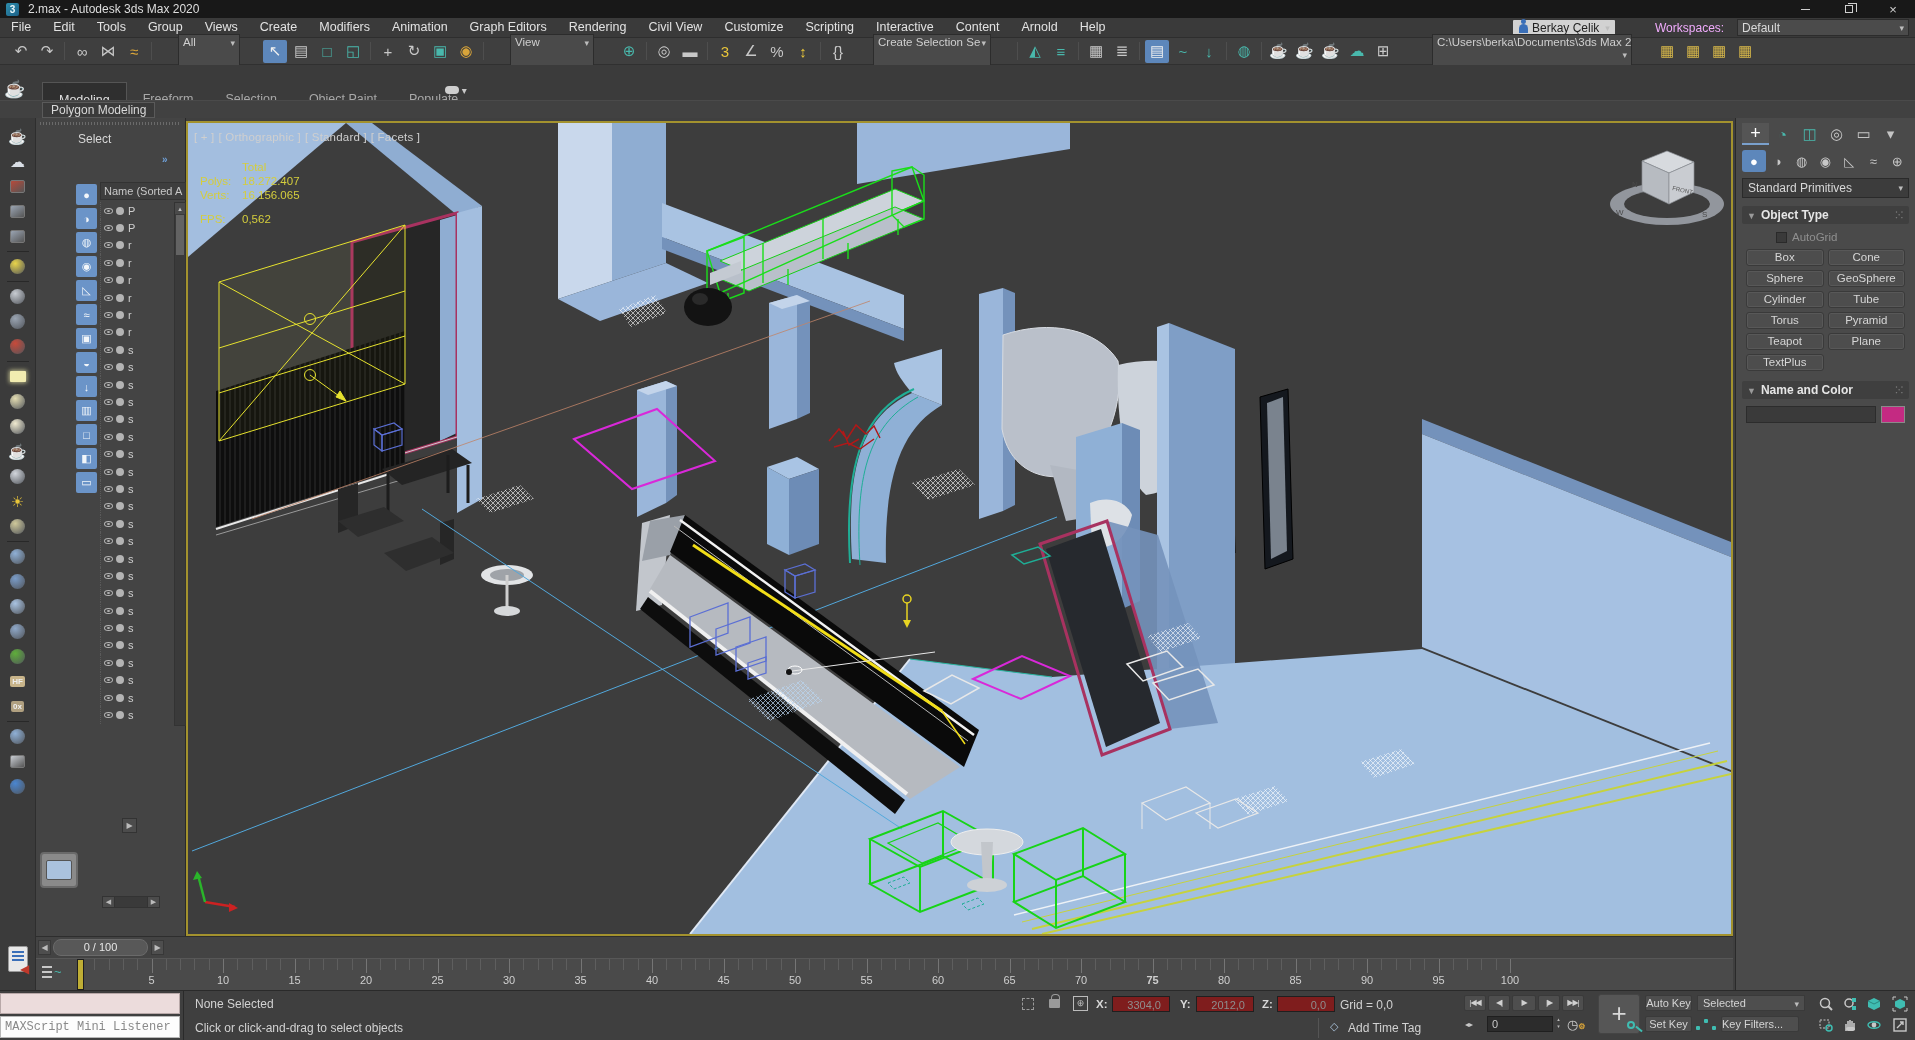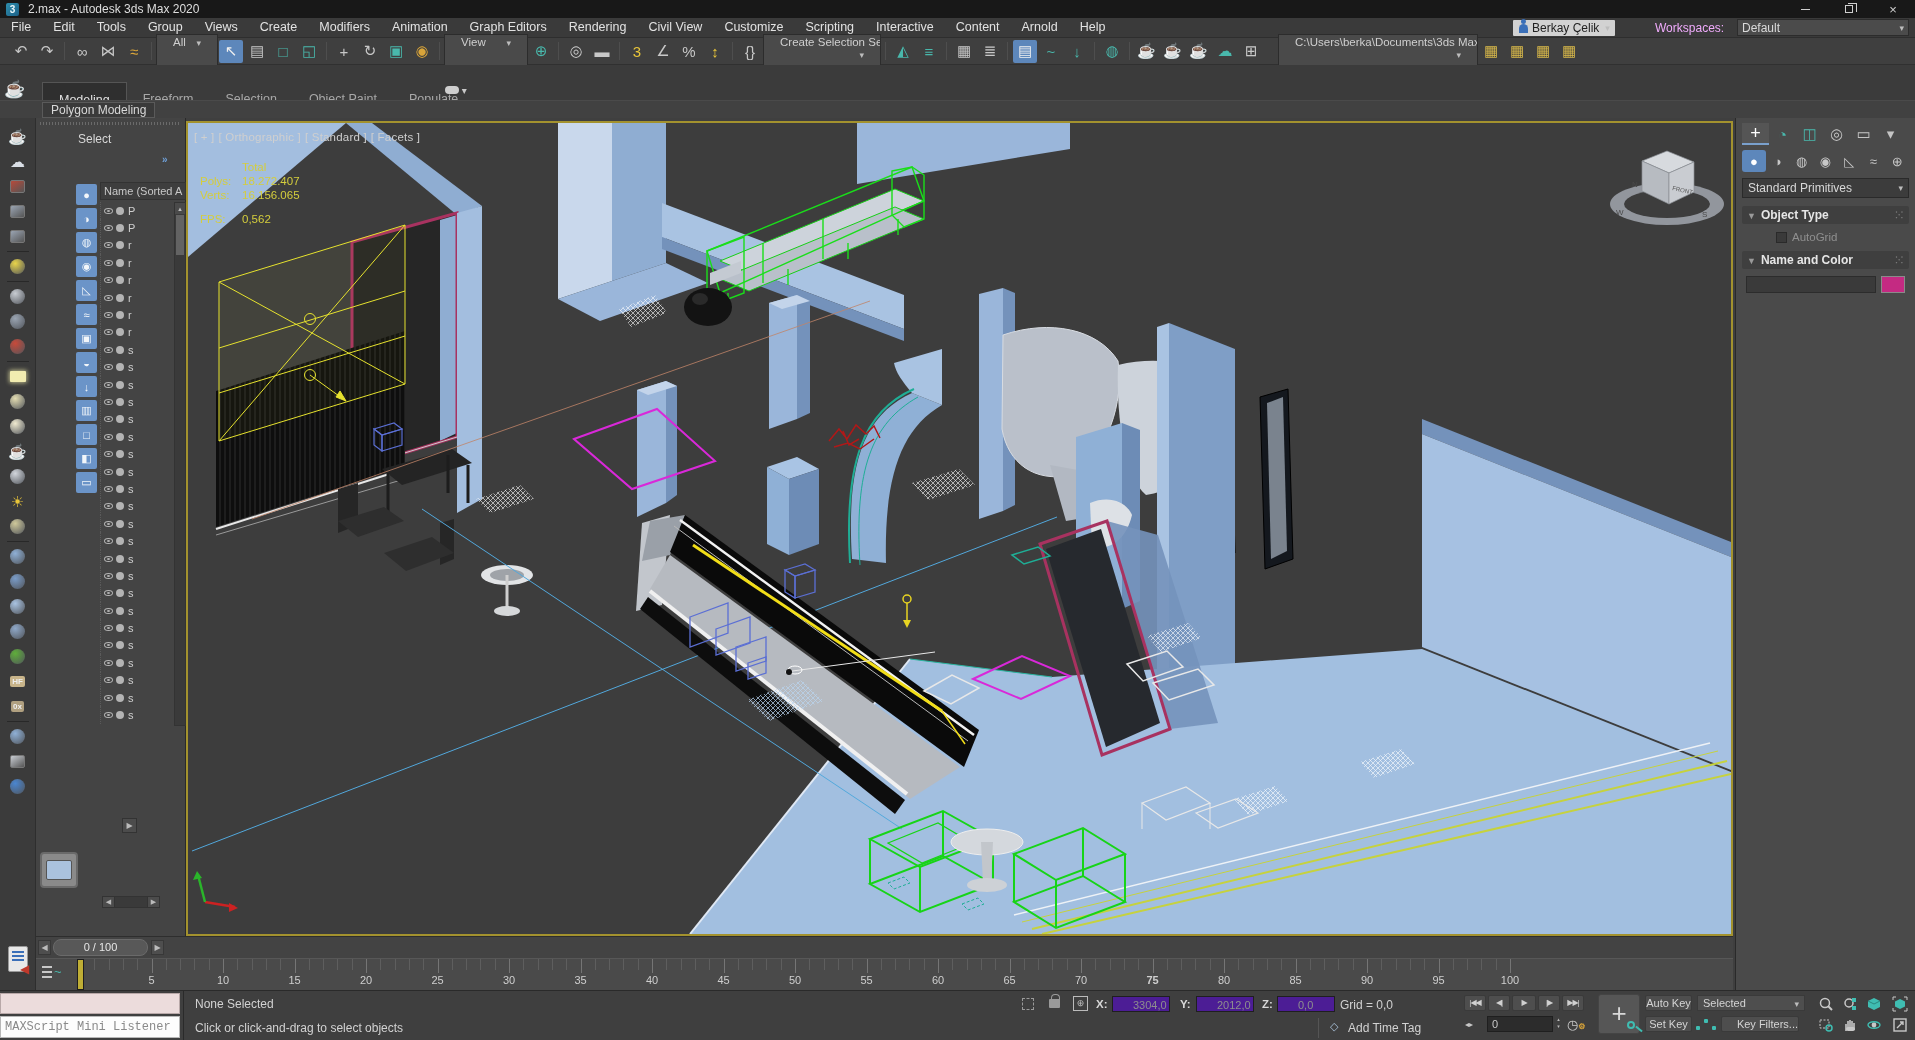--- a/index.html
+++ b/index.html
@@ -23,21 +23,21 @@
   #user-glyph{width:9px;height:9px;border-radius:50% 50% 0 0;background:#3a6fb8;margin:0 4px 0 6px;position:relative}
   #user-glyph:before{content:"";position:absolute;top:-5px;left:2px;width:5px;height:5px;border-radius:50%;background:#3a6fb8}
   #ws-label{position:absolute;left:1655px;top:3px;color:#f0abfc}
   #ws-drop{position:absolute;left:1737px;top:1px;width:172px;height:17px;background:#4b4b4b;border:1px solid #2c2c2c;color:#dadada;padding:1px 4px;font-size:12px}
   .caret{float:right;color:#bdbdbd;font-size:9px;line-height:14px}
   
   #toolbar{left:0;top:38px;width:1915px;height:27px;background:#3f3f3f;border-bottom:1px solid #303030;display:flex;align-items:center;padding-left:8px}
   .tb-icon{width:24px;height:23px;display:flex;align-items:center;justify-content:center;font-size:15px;color:#c8c8c8;border-radius:2px;margin:0 1px}
   .tb-icon.active{background:#5d87bb;color:#f0f0f0}
   .tb-sep{width:1px;height:18px;background:#2d2d2d;margin:0 4px;border-right:1px solid #4e4e4e}
-  .tb-drop{height:34px;background:#4a4a4a;border:1px solid #2c2c2c;margin:0 0;padding:1px 16px;font-size:11.5px;color:#cfcfcf;white-space:nowrap;overflow:hidden}
+  .tb-drop{height:34px;background:#4a4a4a;border:1px solid #2c2c2c;margin:0 22px;padding:1px 4px;font-size:11.5px;color:#cfcfcf;white-space:nowrap;overflow:hidden}
   
   #ribbon{left:0;top:65px;width:1915px;height:53px;background:#3b3b3b}
   #ribbon-teapot{position:absolute;left:4px;top:14px;font-size:17px;color:#d9dee5}
   #ribbon-tabs{position:absolute;left:42px;top:17px;display:flex;height:18px}
   .rtab{padding:8px 16px;line-height:18px;color:#a8a8a8;font-size:12.5px}
   .rtab.active{background:#2f2f2f;color:#e0e0e0;border:1px solid #555;border-bottom:none}
   #ribbon-dd{position:absolute;left:445px;top:20px;width:30px;color:#c8c8c8;font-size:10px}
   #ribbon-dd .pill{display:inline-block;width:14px;height:8px;background:#cfcfcf;border-radius:4px}
   #ribbon-row2{position:absolute;left:0;top:35px;width:1915px;height:18px;background:#414141;border-top:1px solid #4a4a4a}
   #poly-modeling{position:absolute;left:42px;top:1px;height:16px;background:#3a3a3a;border:1px solid #5a5a5a;padding:0 8px;line-height:14px;color:#d8d8d8;font-size:12px}
@@ -118,39 +118,39 @@
   #macro-field{position:absolute;left:0;top:2px;width:180px;height:21px;background:#ecdcdc;border:1px solid #b8a8a8}
   #listener-field{position:absolute;left:0;top:25px;width:180px;height:22px;background:#fdfdfd;border:1px solid #b8b8b8;font-family:"Liberation Mono",monospace;font-size:12px;color:#8a8a8a;padding:3px 4px;white-space:nowrap;overflow:hidden}
   #sb-div1{position:absolute;left:183px;top:0;width:1px;height:50px;background:#2a2a2a}
   #sel-status{position:absolute;left:195px;top:6px;color:#d2d2d2}
   #sel-prompt{position:absolute;left:195px;top:30px;color:#d2d2d2}
   #iso-icon{position:absolute;left:1022px;top:7px;width:12px;height:12px;border:1px dashed #9a9a9a}
   #lock-icon{position:absolute;left:1049px;top:8px;width:11px;height:9px;background:#9a9a9a;border-radius:1px}
   #lock-icon:before{content:"";position:absolute;left:2px;top:-5px;width:7px;height:6px;border:1.5px solid #9a9a9a;border-bottom:none;border-radius:4px 4px 0 0}
   #ttin-icon{position:absolute;left:1073px;top:5px;width:15px;height:15px;border:1px solid #bbb;color:#bbb;font-size:9px;text-align:center;line-height:13px}
   .coord-label{position:absolute;top:7px;font-weight:bold;color:#d8d8d8;font-size:11.5px}
-  .coord-field{position:absolute;top:5px;width:58px;height:16px;background:#4c1d95;border:1px solid #1f1f1f;color:#8e8e8e;font-size:11px;text-align:left;padding:2px 20px}
+  .coord-field{position:absolute;top:5px;width:58px;height:16px;background:#7f1d1d;border:1px solid #1f1f1f;color:#8e8e8e;font-size:11px;text-align:right;padding:2px 8px}
   #grid-label{position:absolute;left:1340px;top:7px;color:#d2d2d2}
   #sb-div2{position:absolute;left:1318px;top:27px;width:1px;height:20px;background:#2a2a2a;border-right:1px solid #555}
   #ttag-cube{position:absolute;left:1330px;top:29px;color:#a8c0d8;font-size:11px}
   #ttag-label{position:absolute;left:1348px;top:30px;color:#d2d2d2}
   
   .pb-btn{position:absolute;height:16px;background:#4e4e4e;border:1px solid #3a3a3a;border-radius:2px;color:#d0d0d0;font-size:8px;text-align:center;line-height:14px;letter-spacing:-1px}
   #frame-field{position:absolute;left:1487px;top:25px;width:66px;height:16px;background:#2c2c2c;border:1px solid #1f1f1f;color:#c8c8c8;font-size:11px;padding:1px 4px}
   #frame-spin{position:absolute;left:1554px;top:25px;width:9px;height:16px;font-size:5px;color:#bbb;line-height:7px;text-align:center}
   #clock-icon{position:absolute;left:1567px;top:26px;color:#c8c8c8;font-size:13px}
   #clock-icon b{color:#d8a43a;font-size:8px}
   #bigkey{position:absolute;left:1598px;top:3px;width:42px;height:40px;background:#565656;border:1px solid #444;border-radius:3px;color:#d8d8d8;font-size:26px;text-align:center;line-height:36px}
   #bigkey .key{position:absolute;right:4px;bottom:4px;width:8px;height:8px;border:2px solid #3fbdb2;border-radius:50%}
   #bigkey .key:before{content:"";position:absolute;left:6px;top:5px;width:8px;height:2px;background:#3fbdb2;transform:rotate(40deg)}
   .ak-btn{position:absolute;width:47px;height:16px;background:#4e4e4e;border:1px solid #3a3a3a;border-radius:2px;color:#d4d4d4;font-size:11px;text-align:center;line-height:14px}
   #sel-drop{position:absolute;left:1697px;top:4px;width:108px;height:16px;background:#4e4e4e;border:1px solid #3a3a3a;color:#d4d4d4;font-size:11px;padding:1px 5px}
   #tangent-icon{position:absolute;left:1696px;top:27px;width:20px;height:14px}
   #tangent-icon i{position:absolute;width:4px;height:4px;background:#3fbdb2;border-radius:1px}
-  #keyfilters{position:absolute;left:1721px;top:25px;width:78px;height:16px;background:#4e4e4e;border:1px solid #3a3a3a;border-radius:2px;color:#d4d4d4;font-size:11px;text-align:right;line-height:14px}
+  #keyfilters{position:absolute;left:1721px;top:25px;width:78px;height:16px;background:#4e4e4e;border:1px solid #3a3a3a;border-radius:2px;color:#d4d4d4;font-size:11px;text-align:left;line-height:14px}
   .nav-btn{position:absolute;width:22px;height:17px;display:flex;align-items:center;justify-content:center}
   
   text{font-family:"Liberation Sans",sans-serif}
 </style>
 </head>
 <body>
 
 <div id="titlebar" class="abs">
   <div id="app-icon">3</div>
   <div id="title-text">2.max - Autodesk 3ds Max 2020</div>
@@ -863,20 +863,33 @@
       <div class="cp-sub-icon">◉</div>
       <div class="cp-sub-icon">◺</div>
       <div class="cp-sub-icon">≈</div>
       <div class="cp-sub-icon">⊕</div>
     </div>
   <div id="cp-category"><span>Standard Primitives</span><span class="caret">▾</span></div>
   <div class="rollout"><span class="tri">▼</span><span>Object Type</span><span class="grip">⁙</span></div>
   <div id="autogrid">
       <span class="cb"></span>
       <span>AutoGrid</span>
+    </div>
+  <div id="obj-buttons">
+      <div class="cp-btn">Box</div>
+      <div class="cp-btn">Cone</div>
+      <div class="cp-btn">Sphere</div>
+      <div class="cp-btn">GeoSphere</div>
+      <div class="cp-btn">Cylinder</div>
+      <div class="cp-btn">Tube</div>
+      <div class="cp-btn">Torus</div>
+      <div class="cp-btn">Pyramid</div>
+      <div class="cp-btn">Teapot</div>
+      <div class="cp-btn">Plane</div>
+      <div class="cp-btn">TextPlus</div>
     </div>
   <div class="rollout"><span class="tri">▼</span><span>Name and Color</span><span class="grip">⁙</span></div>
   <div id="name-row">
     <div id="name-field"></div>
     <div id="color-swatch" style="background: rgb(196, 42, 130);"></div>
   </div>
 </div>
 
 <div id="ts-row" class="abs">
   <div id="ts-prev">◀</div>

